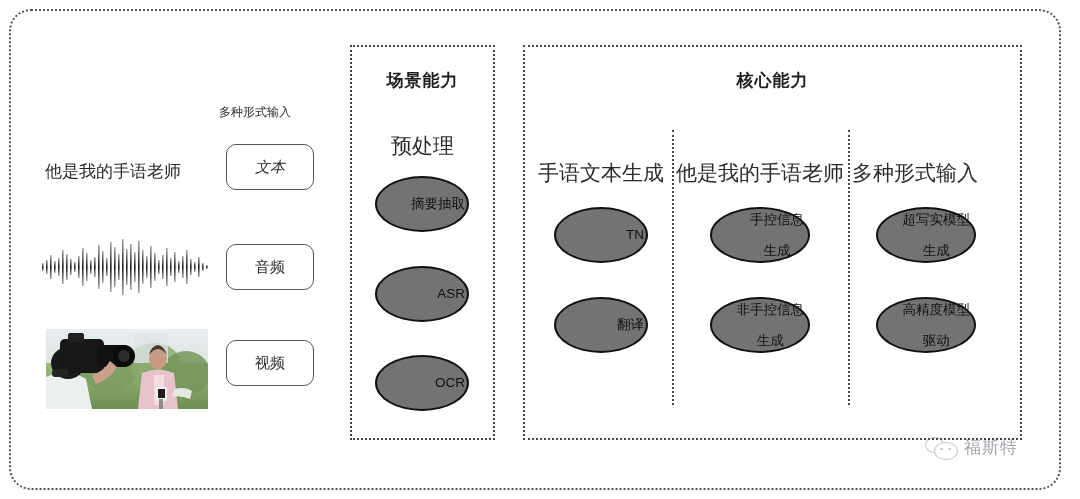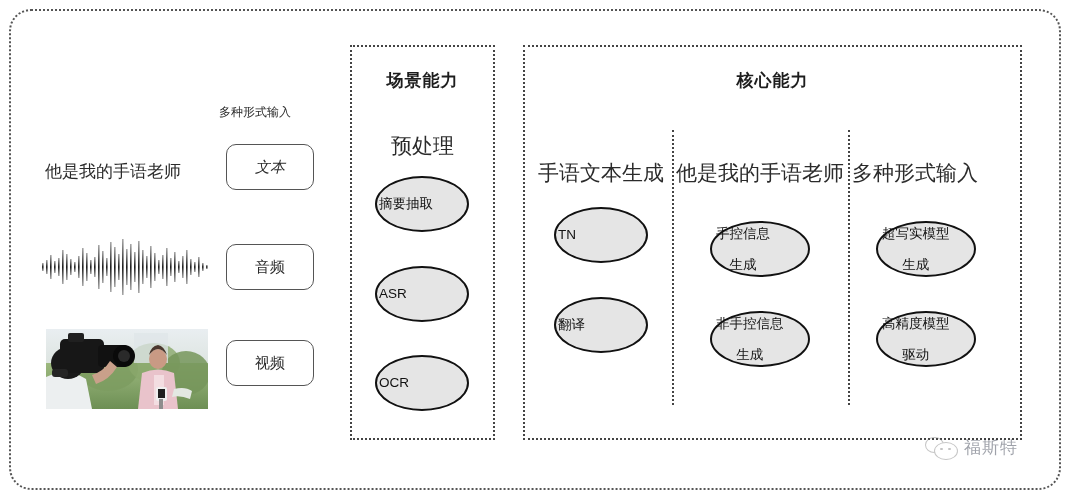--- a/index.html
+++ b/index.html
@@ -66,29 +66,29 @@
 
   
   .thumb{position:absolute;overflow:hidden;}
 
   
   .node{
     position:absolute;
     width:94px;height:56px;
     border:2.2px solid #111;
     border-radius:50%;
-    display:flex;align-items:center;justify-content:flex-start;
+    display:flex;align-items:center;justify-content:flex-end;
     text-align:center;
     font-size:13.5px;
     line-height:1.15;
     color:#111;
-    background:#e5e5e5;
+    background:#737373;
     box-sizing:border-box;
   }
-  .node.wide{width:100px;margin-top:14px;}
+  .node.wide{width:100px;}
   .node span{display:block;padding:0 2px;}
 
   
   .sub-label{
     position:absolute;
     font-size:21px;
     color:#2b2b2b;
     white-space:nowrap;
     text-align:center;
   }

